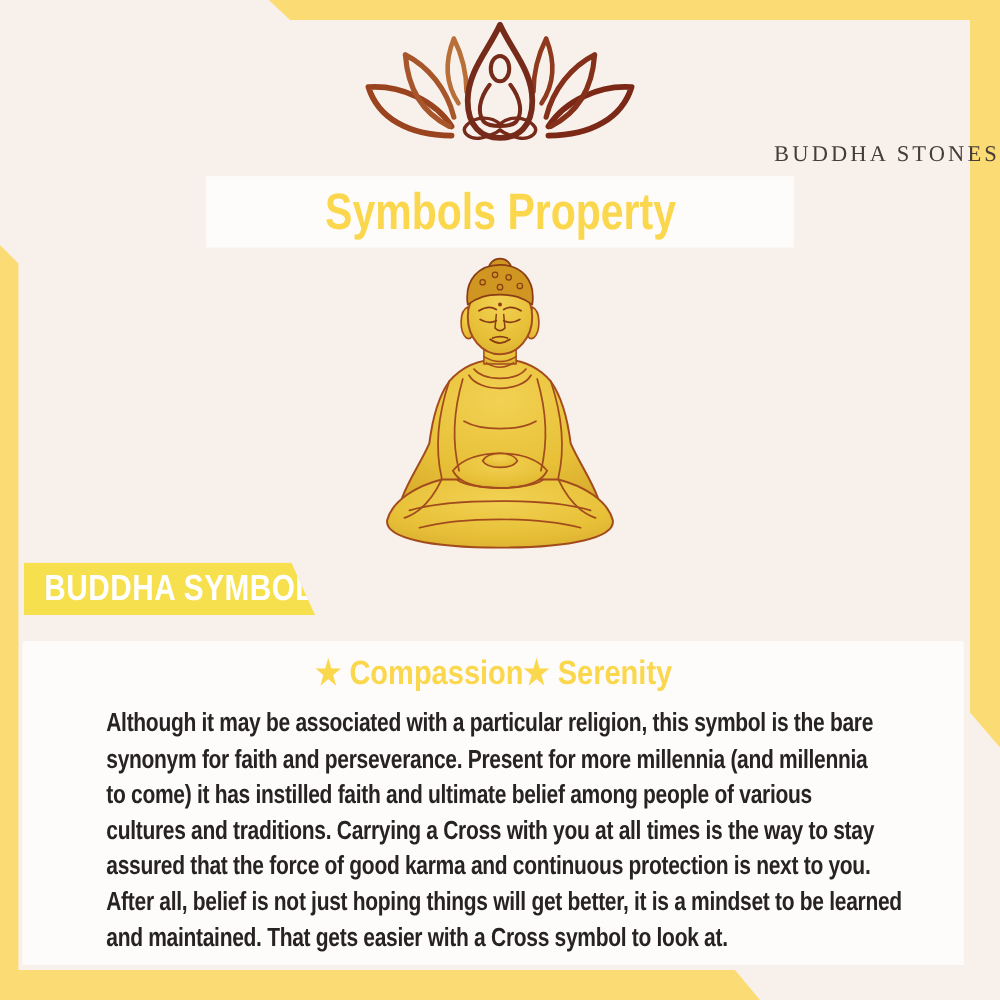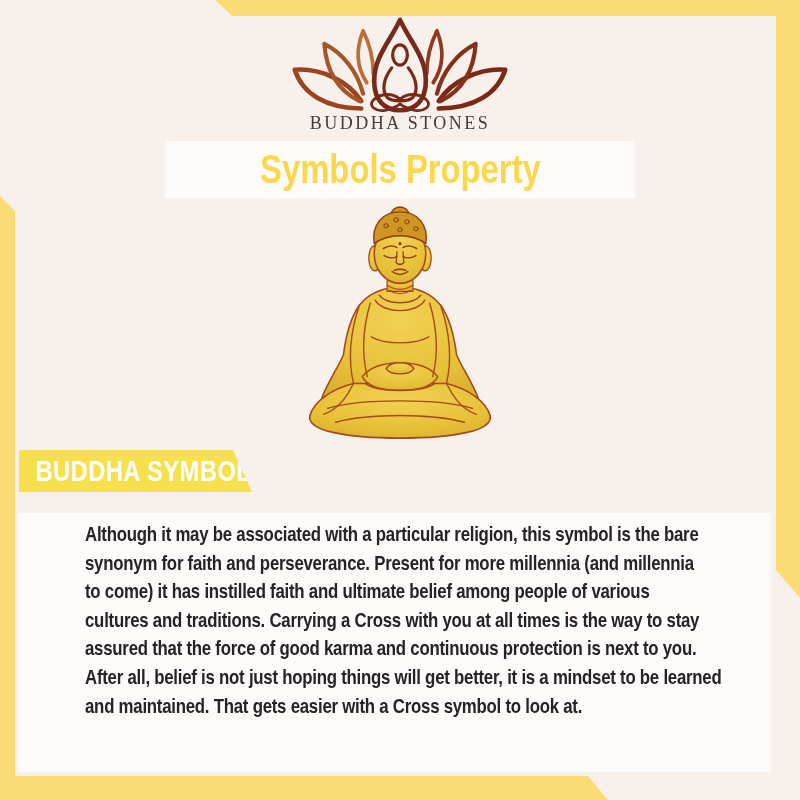--- a/index.html
+++ b/index.html
@@ -14,21 +14,21 @@
     clip-path:polygon(215px 0,800px 0,800px 16px,232px 16px);}
   .band-right{left:776px;top:0;width:24px;height:598px;
     clip-path:polygon(0 0,24px 0,24px 598px,0 570px);}
   .band-bottom{left:0;top:776px;width:608px;height:24px;
     clip-path:polygon(0 0,588px 0,608px 24px,0 24px);}
   .band-left{left:0;top:196px;width:15px;height:604px;
     clip-path:polygon(0 0,15px 15px,15px 604px,0 604px);}
   
   .logo{position:absolute;left:50%;top:14px;transform:translateX(-50%);}
   .brand{
-    position:absolute;left:0;top:113px;width:800px;text-align:center;
+    position:absolute;left:0;top:113px;width:800px;text-align:right;
     font-family:"Liberation Serif", serif;font-size:18px;letter-spacing:2.5px;
     color:#473c37;font-weight:400;
   }
   
   .title-band{
     position:absolute;left:165px;top:141px;width:470px;height:57px;
     background:#fdfcfa;display:flex;align-items:center;justify-content:center;
   }
   .title-text{
     font-size:41px;font-weight:bold;color:#fbd74d;white-space:nowrap;
@@ -151,20 +151,23 @@
       <path d="M78,183 C70,200 60,210 48,214"></path>
       <path d="M172,183 C180,200 190,210 202,214"></path>
     </g>
   </svg>
 
   <div class="ribbon">
     <span class="ribbon-label">BUDDHA SYMBOL</span>
   </div>
 
   <div class="content">
+    <div class="props">
+      <span class="props-text">★ Compassion★ Serenity</span>
+    </div>
     <div class="body-text">
       <div class="body-line">Although it may be associated with a particular religion, this symbol is the bare</div>
       <div class="body-line">synonym for faith and perseverance. Present for more millennia (and millennia</div>
       <div class="body-line">to come) it has instilled faith and ultimate belief among people of various</div>
       <div class="body-line">cultures and traditions. Carrying a Cross with you at all times is the way to stay</div>
       <div class="body-line">assured that the force of good karma and continuous protection is next to you.</div>
       <div class="body-line">After all, belief is not just hoping things will get better, it is a mindset to be learned</div>
       <div class="body-line">and maintained. That gets easier with a Cross symbol to look at.</div>
     </div>
   </div>

